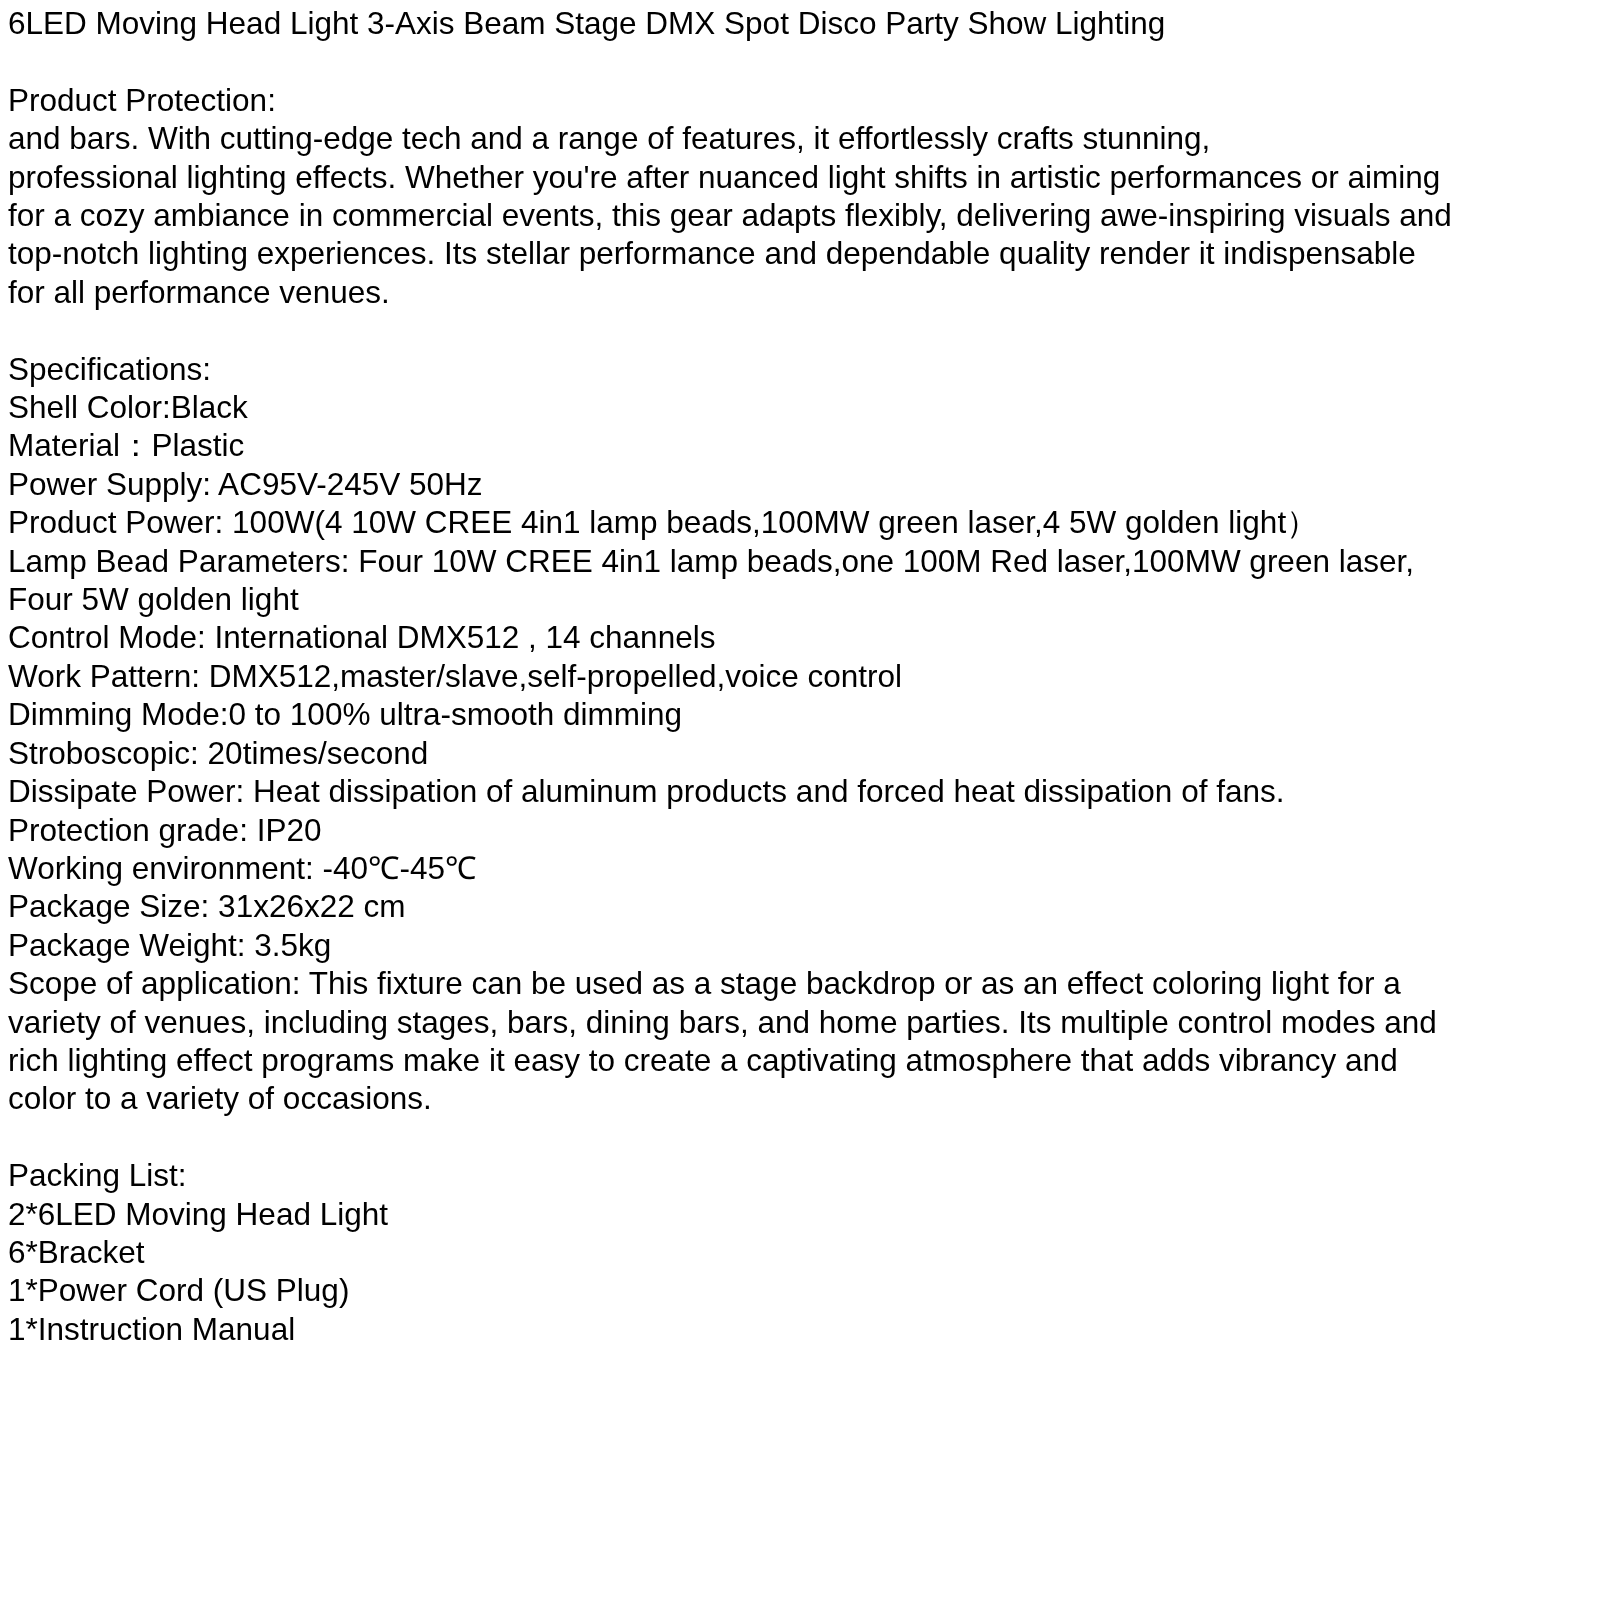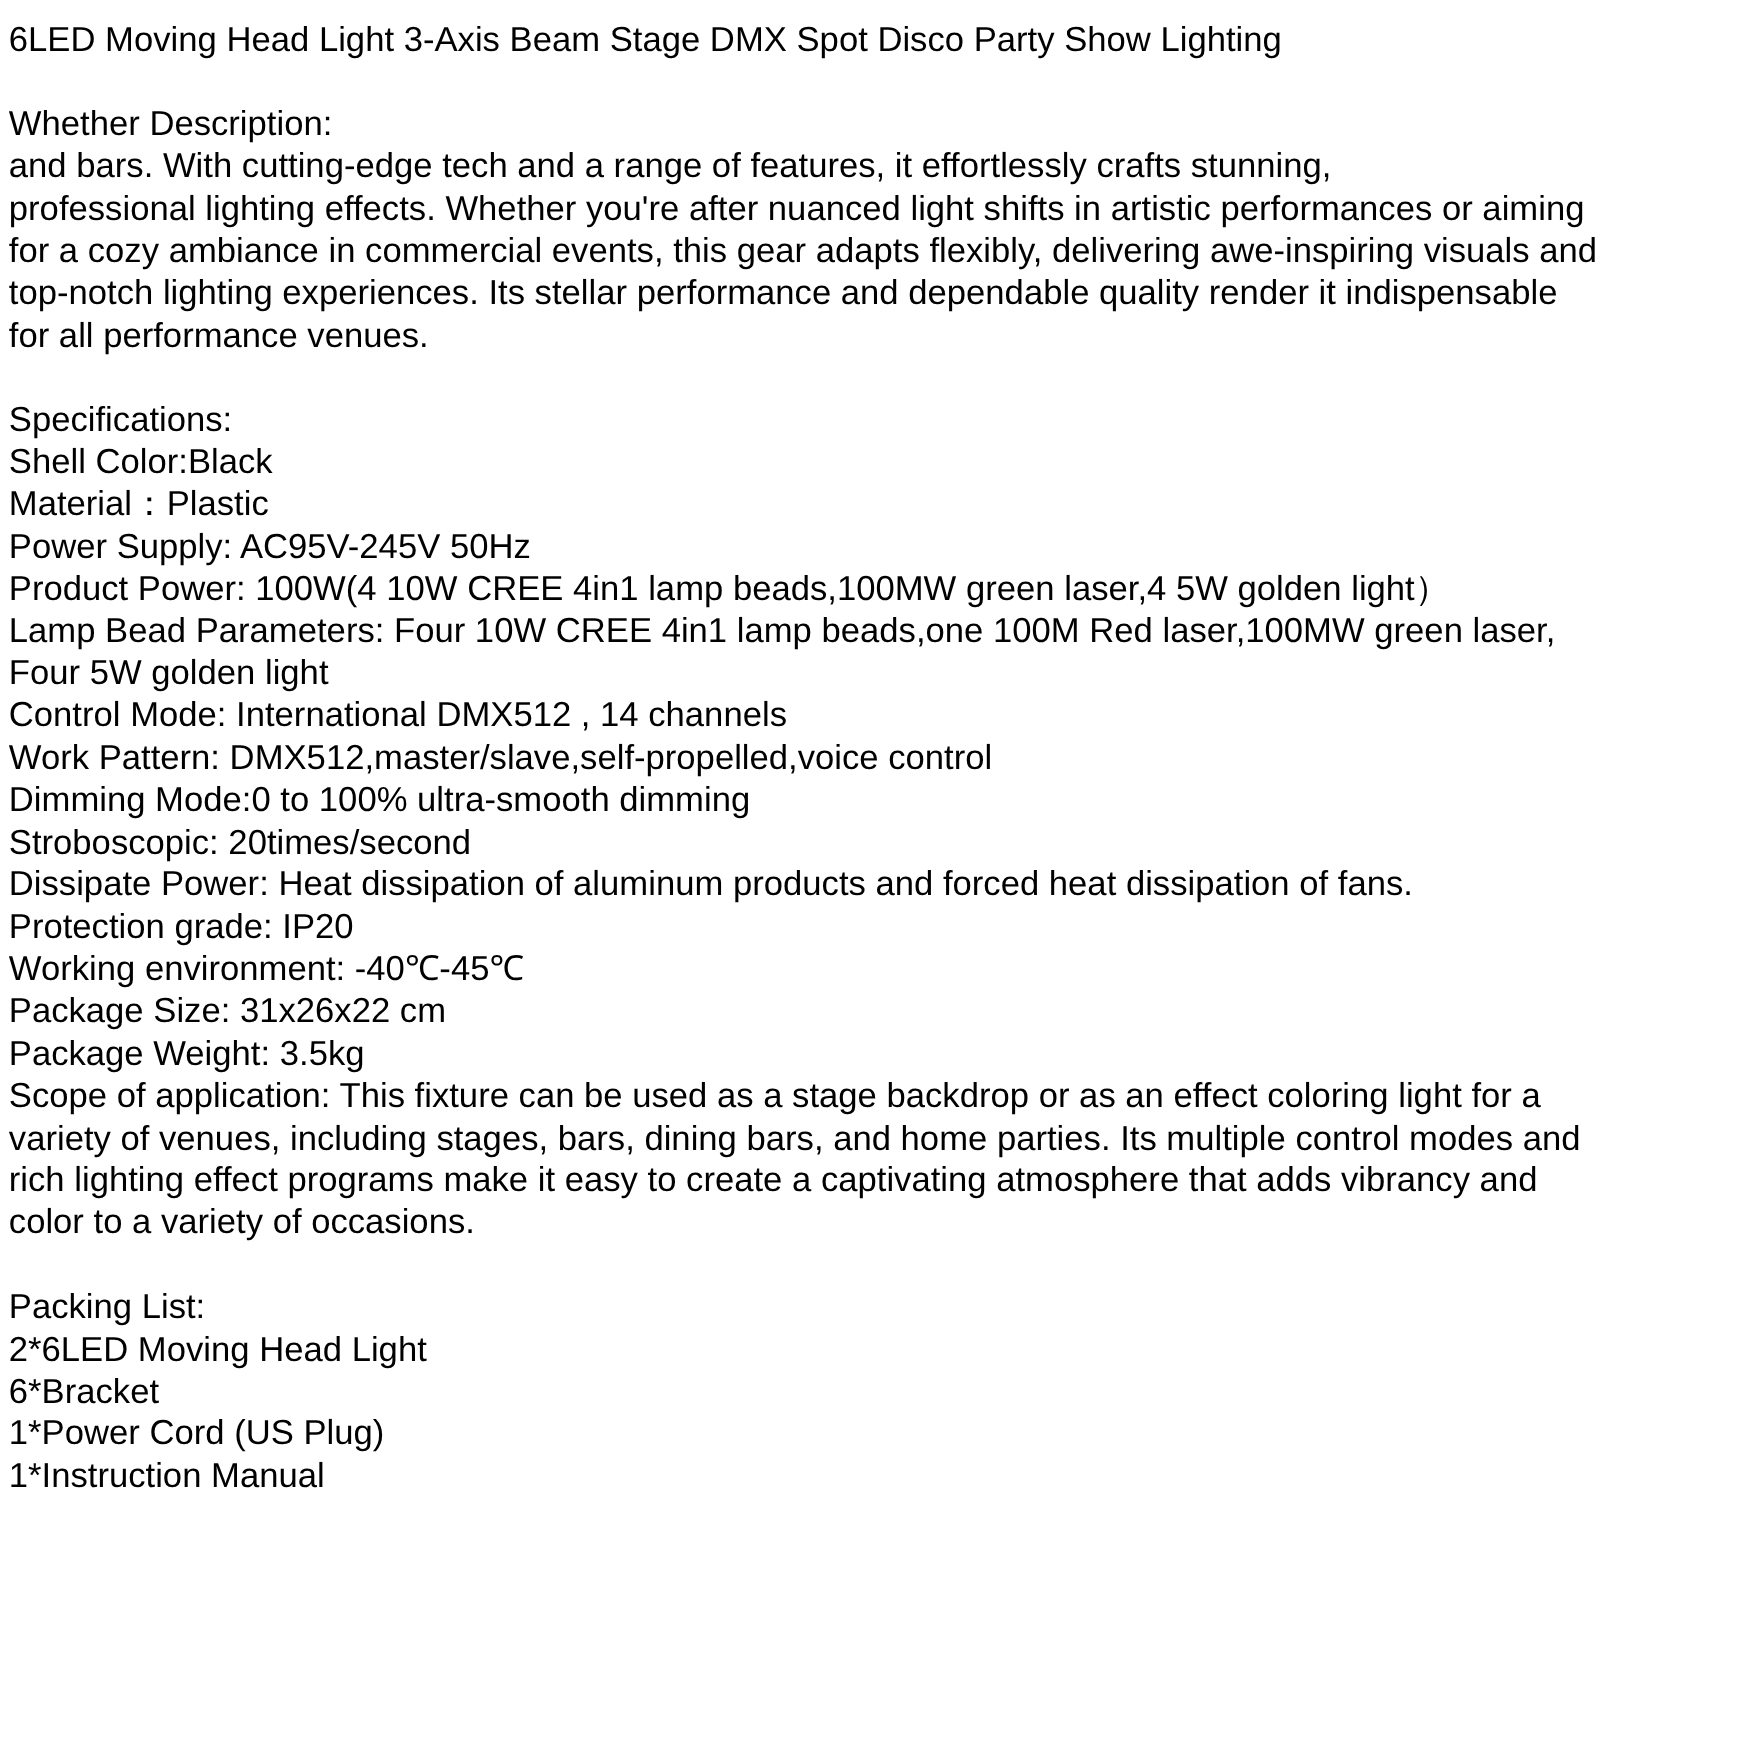--- a/index.html
+++ b/index.html
@@ -11,40 +11,40 @@
     height: 1600px;
     background: #ffffff;
     color: #000000;
     font-family: "Liberation Sans", sans-serif;
     font-size: 31.5px;
     line-height: 38.4px;
     box-sizing: border-box;
     overflow: hidden;
   }
   .doc {
-    padding: 16px 8px;
+    padding: 4px 8px;
   }
   .line {
     white-space: pre;
     min-height: 38.4px;
   }
   .blank {
     height: 38.4px;
   }
 </style>
 </head>
 <body>
 
 <div class="doc">
 
   <div class="line">6LED Moving Head Light 3-Axis Beam Stage DMX Spot Disco Party Show Lighting</div>
   <div class="line blank"></div>
 
   <section>
-    <div class="line">Whether Description:</div>
+    <div class="line">Product Protection:</div>
     <div class="line">and bars. With cutting-edge tech and a range of features, it effortlessly crafts stunning,</div>
     <div class="line">professional lighting effects. Whether you're after nuanced light shifts in artistic performances or aiming</div>
     <div class="line">for a cozy ambiance in commercial events, this gear adapts flexibly, delivering awe-inspiring visuals and</div>
     <div class="line">top-notch lighting experiences. Its stellar performance and dependable quality render it indispensable</div>
     <div class="line">for all performance venues.</div>
   </section>
 
   <div class="line blank"></div>
 
   <section>

